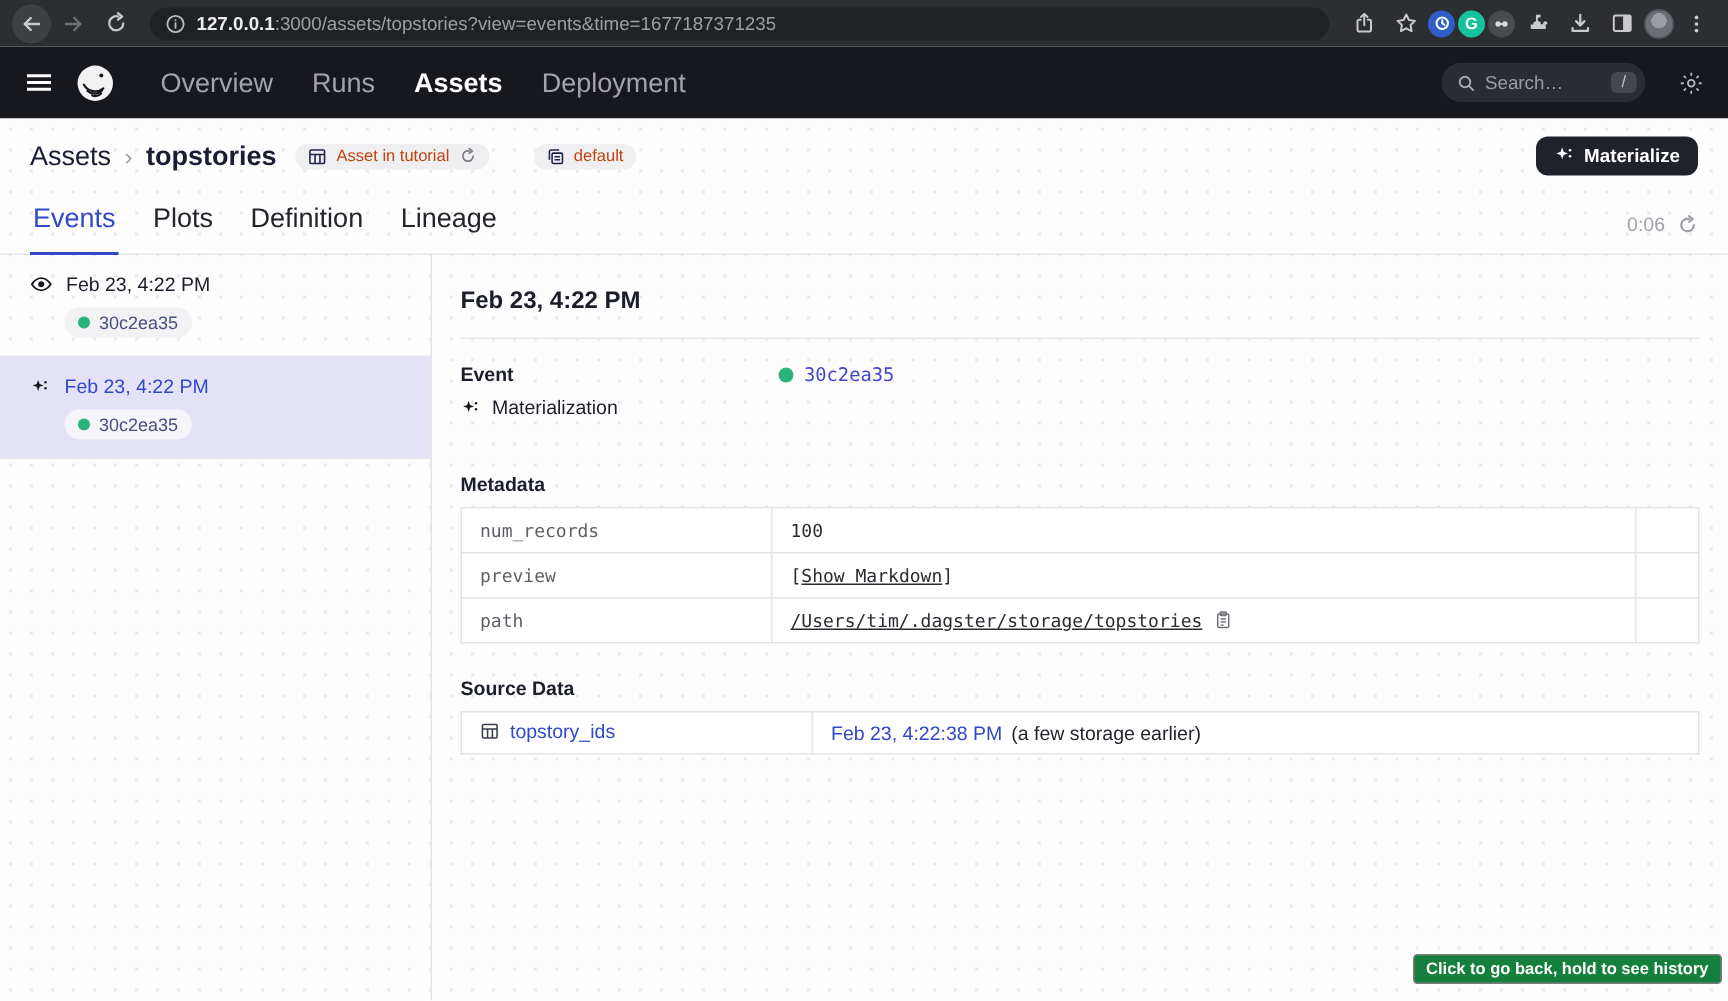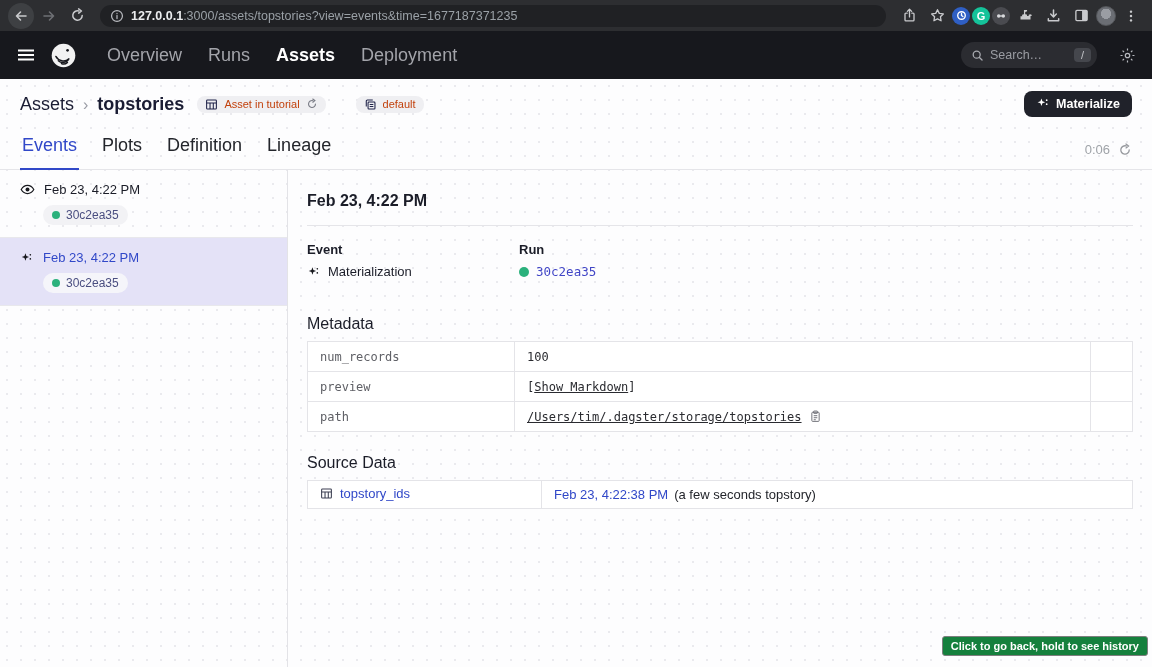--- a/index.html
+++ b/index.html
@@ -69,21 +69,21 @@
   .detail-title { font-size:16px; font-weight:600; color:#1B1D28; }
   .detail-divider { height:1px; background:#E5E5E9; margin-top:15px; }
   .cols { display:flex; margin-top:16px; }
   .col-event { width:212px; } .col-run { width:208px; } .col-job { flex:1; }
   .col-label { font-size:13px; font-weight:600; color:#1B1D28; margin-bottom:7px; }
   .col-value { font-size:13px; color:#1B1D28; display:flex; align-items:center; gap:7px; }
   .col-value .ev-icon { color:#17181D; display:flex; }
   .run-link { font-family:"DejaVu Sans Mono", monospace; font-size:12.5px; color:#4146C6; text-decoration:none; cursor:pointer; }
   .col-run .green-dot { width:10px; height:10px; }
 
-  .section-heading { font-size:16px; font-weight:400; color:#1B1D28; margin:36px 0 8px; }
+  .section-heading { font-size:13px; font-weight:700; color:#1B1D28; margin:36px 0 8px; }
   .section-heading.src { margin-top:22px; }
 
   table.meta { width:100%; border-collapse:collapse; background:#fff; table-layout:fixed; }
   table.meta td { border:1px solid #E4E4E8; height:30px; padding:0 12px; font-family:"DejaVu Sans Mono", monospace; font-size:12px; vertical-align:middle; overflow:hidden; }
   td.meta-key { color:#5F6066; }
   td.meta-val { color:#2A2B30; }
   .mono-link { color:#2A2B30; text-decoration:underline; cursor:pointer; }
   .copy-icon { color:#6F7077; display:inline-flex; vertical-align:-2px; margin-left:7px; cursor:pointer; }
 
   table.src { width:100%; border-collapse:collapse; background:#fff; table-layout:fixed; }
@@ -330,21 +330,20 @@
                 <svg width="14" height="14" viewBox="0 0 16 16" fill="#17181D">
                     <path d="M6.2 2.6l1.1 3.1 3.1 1.1-3.1 1.1-1.1 3.1-1.1-3.1L2 6.8l3.1-1.1z"></path>
                     <circle cx="11.8" cy="4.4" r=".95"></circle>
                     <circle cx="11.8" cy="9" r=".95"></circle>
                   </svg>
               </span>
               <span>Materialization</span>
             </div>
           </div>
           <div class="col-run">
-            <div class="col-label">Run</div>
             <div class="col-value">
               <span class="green-dot"></span>
               <a class="run-link">30c2ea35</a>
             </div>
           </div>
         </div>
 
         <div class="section-heading">Metadata</div>
         <table class="meta">
           <colgroup>
@@ -390,21 +389,21 @@
                 <span class="b-icon">
                   <svg width="13" height="13" viewBox="0 0 16 16" fill="none" stroke="currentColor" stroke-width="1.3">
                         <rect x="2" y="2.5" width="12" height="11" rx="1"></rect>
                         <path d="M2 6.2h12M6.2 6.2V13.5M10.2 6.2V13.5"></path>
                       </svg>
                 </span>
                 <span>topstory_ids</span>
               </a>
             </td>
             <td>
-              <a class="ts-link">Feb 23, 4:22:38 PM</a><span class="ts-note">(a few seconds topstory)</span>
+              <a class="ts-link">Feb 23, 4:22:38 PM</a><span class="ts-note">(a few storage earlier)</span>
             </td>
           </tr>
         </tbody>
           </table>
       </main>
     </div>
   </div>
 
   <div class="back-tooltip">Click to go back, hold to see history</div>
 </div>

